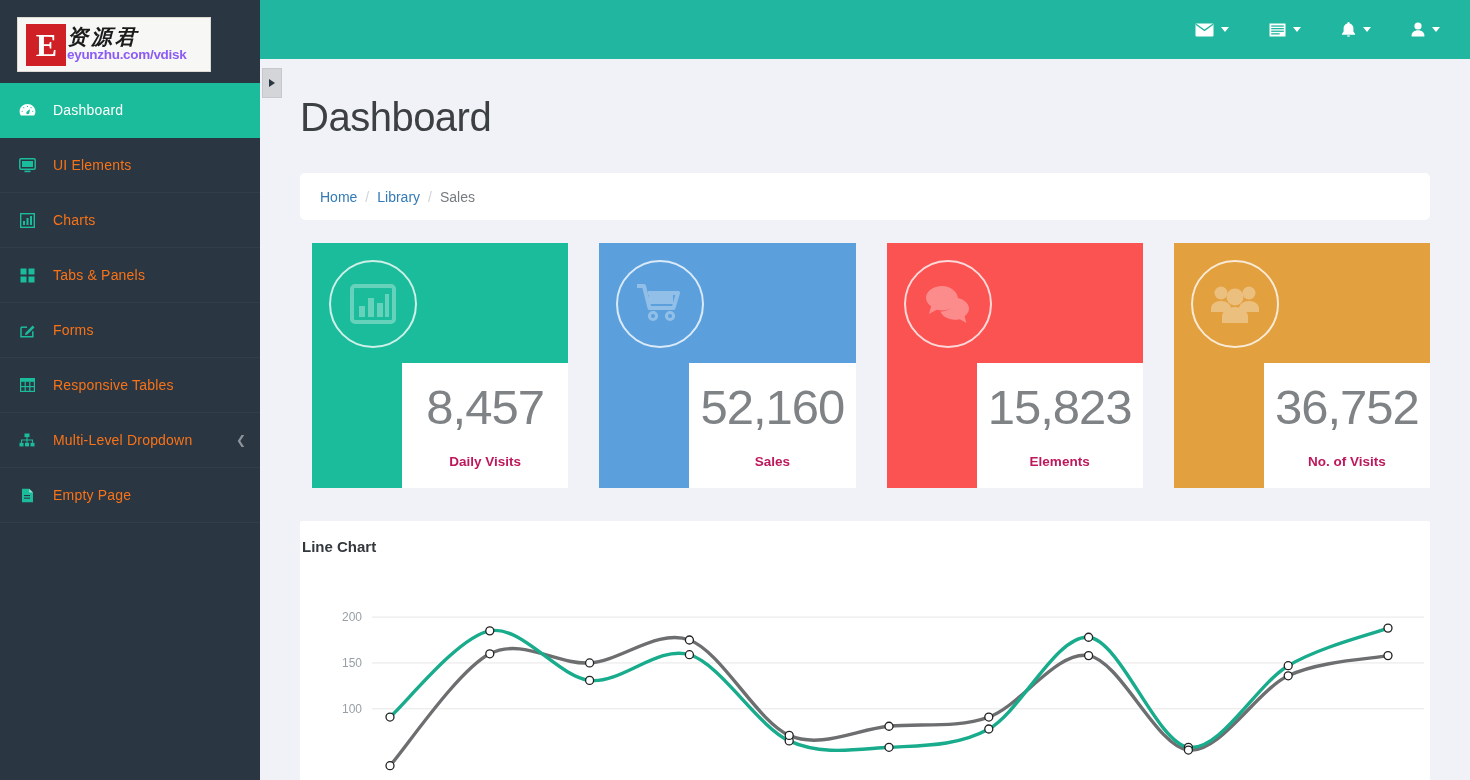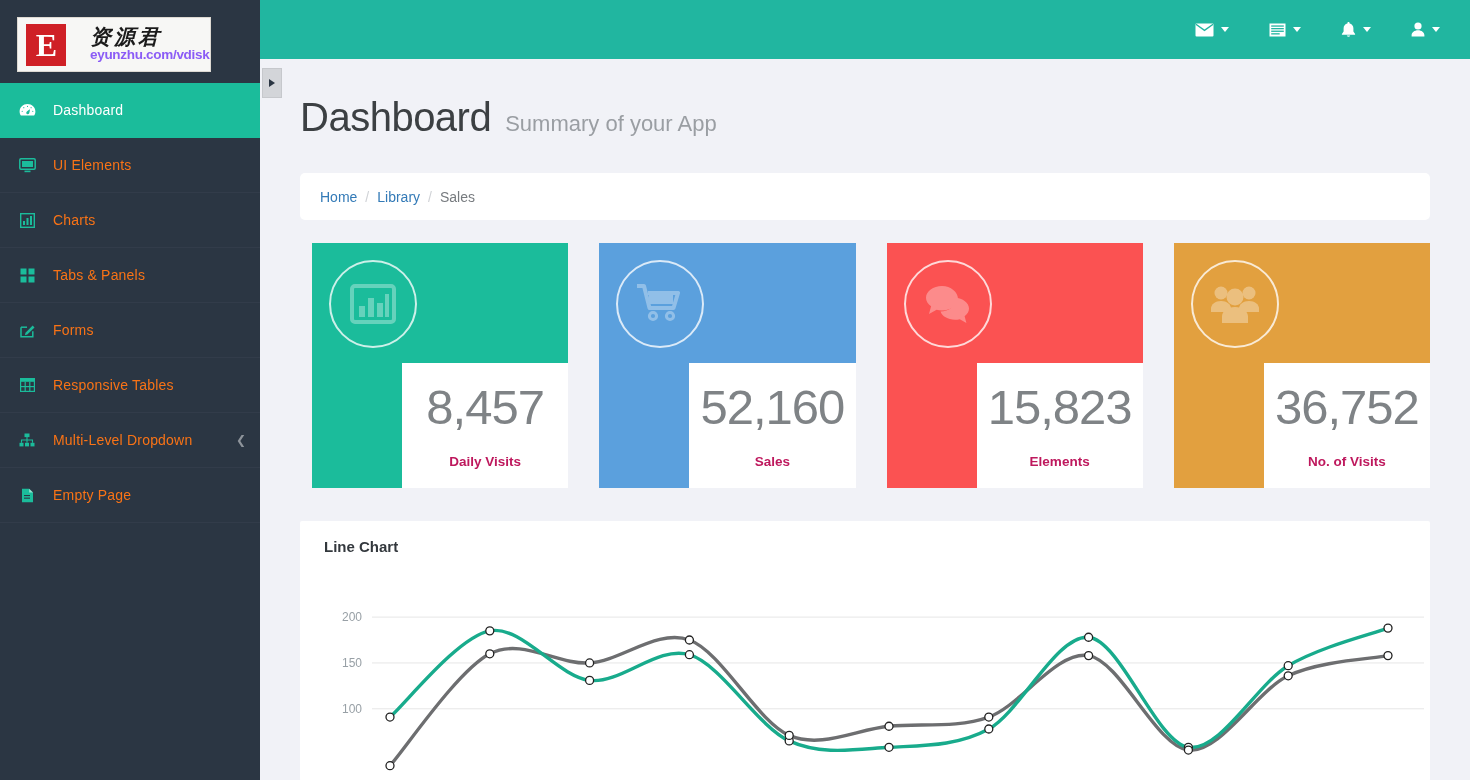--- a/index.html
+++ b/index.html
@@ -29,21 +29,21 @@
     width: 40px; height: 42px; background: #cf2026;
     display: flex; align-items: center; justify-content: center;
     border: 2px solid #cf2026;
     flex: none;
   }
   .logo-e span {
     color: #fff; font-family: "Liberation Serif", serif;
     font-weight: bold; font-size: 32px; line-height: 1;
     letter-spacing: -1px;
   }
-  .logo-txt { margin-left: 24px; display: flex; flex-direction: column; }
+  .logo-txt { margin-left: 1px; display: flex; flex-direction: column; }
   .logo-cn {
     font-size: 21px; color: #1b1b1b; line-height: 1.05;
     font-family: "DejaVu Sans", sans-serif; letter-spacing: 3px;
     font-weight: bold; font-style: italic;
   }
   .logo-url {
     font-size: 13.5px; color: #8b5cf6; font-weight: bold; line-height: 1.1;
     letter-spacing: -0.3px;
   }
 
@@ -149,21 +149,21 @@
     font-size: 13.5px; color: #be185d; font-weight: bold; margin-top: 22px; text-align: right;
   }
 
   
   .chart-card {
     margin: 33px 40px 0 40px; background: #fff; height: 260px;
     border-radius: 2px; position: relative; overflow: hidden;
   }
   .chart-title {
     font-size: 15px; font-weight: bold; color: #33383d;
-    padding: 17px 0 0 24px;
+    padding: 17px 0 0 2px;
   }
   .chart-area { position: absolute; left: 0; top: 40px; width: 1130px; height: 220px; }
   .chart-area svg { display: block; }
 </style>
 </head>
 <body>
 
 <div class="app">
 
   <aside class="sidebar">
@@ -331,21 +331,20 @@
         <span class="nb-caret"></span>
       </div>
 
     </div>
   </header>
 
   <main class="content">
 
     <div class="page-head">
       <h1 class="page-title">Dashboard</h1>
-      <div class="page-sub">Summary of your App</div>
     </div>
 
     <nav class="breadcrumb-card">
       <span class="bc-link">Home</span>
       <span class="bc-sep">/</span>
       <span class="bc-link">Library</span>
       <span class="bc-sep">/</span>
       <span class="bc-active">Sales</span>
     </nav>
 

